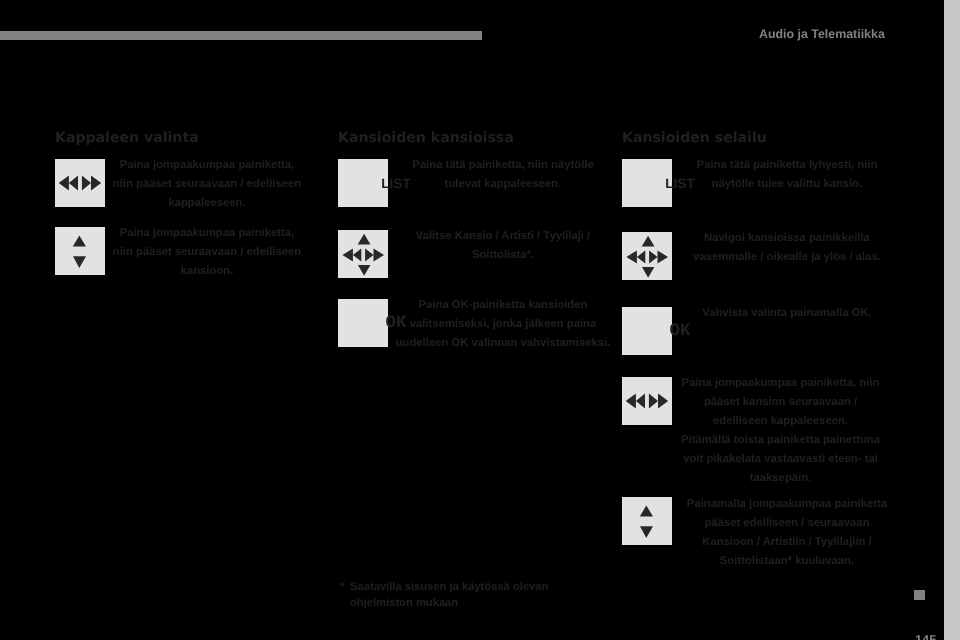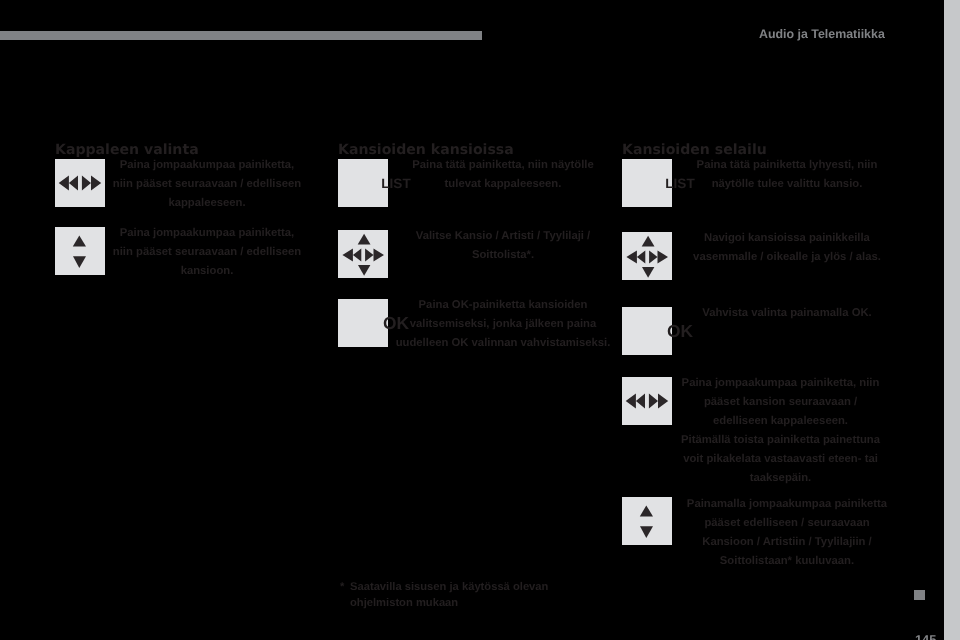--- a/index.html
+++ b/index.html
@@ -9,31 +9,31 @@
   .page{position:relative;width:960px;height:640px;background:#000;}
 
   .side-rail{position:absolute;right:0;top:0;width:16px;height:640px;background:#c6c8ca;}
   .top-rule{position:absolute;left:0;top:30.8px;width:482.3px;height:9.4px;background:#808285;}
   .chapter-title{position:absolute;left:759px;top:27px;color:#808285;
        font-size:12.4px;font-weight:bold;letter-spacing:0px;white-space:nowrap;}
 
   .col{position:absolute;}
   .col-head{font-size:14.1px;font-weight:bold;color:#231f20;letter-spacing:0px;
        font-family:"DejaVu Sans",sans-serif;
-       position:absolute;left:0;top:1.5px;white-space:nowrap;margin-top:12px;}
+       position:absolute;left:0;top:1.5px;white-space:nowrap;}
 
   .row{position:absolute;left:0;}
   .icon-box{position:absolute;left:0;top:0;width:50px;height:48px;background:#e1e2e4;}
   .row-text{position:absolute;left:56px;top:-3px;font-size:11.3px;line-height:19px;
        font-weight:bold;color:#231f20;text-align:center;}
   .btn-label{position:absolute;left:0;top:0;width:50px;height:48px;display:flex;
        align-items:center;justify-content:center;font-weight:bold;
        color:#231f20;letter-spacing:0px;padding-left:33px;}
   .icon-box[data-name="list-button"] .btn-label{font-size:13.6px;}
-  .icon-box[data-name="ok-button"] .btn-label{font-size:17.4px;}
+  .icon-box[data-name="ok-button"] .btn-label{font-size:17.4px;font-family:Liberation Mono, monospace;}
 
   .footnote{position:absolute;font-size:11.2px;line-height:16.4px;font-weight:bold;color:#231f20;}
   .footnote .star{position:absolute;left:0;top:0;}
   .footnote .ftxt{margin-left:10px;display:block;}
 
   .pg-mark{position:absolute;background:#808285;}
   .pg-num{position:absolute;color:#808285;font-size:12.8px;font-weight:bold;}
 
   .watermark{position:absolute;color:#9b9b9b;font-size:27.3px;letter-spacing:0px;
        font-family:"Liberation Sans",sans-serif;white-space:nowrap;}

